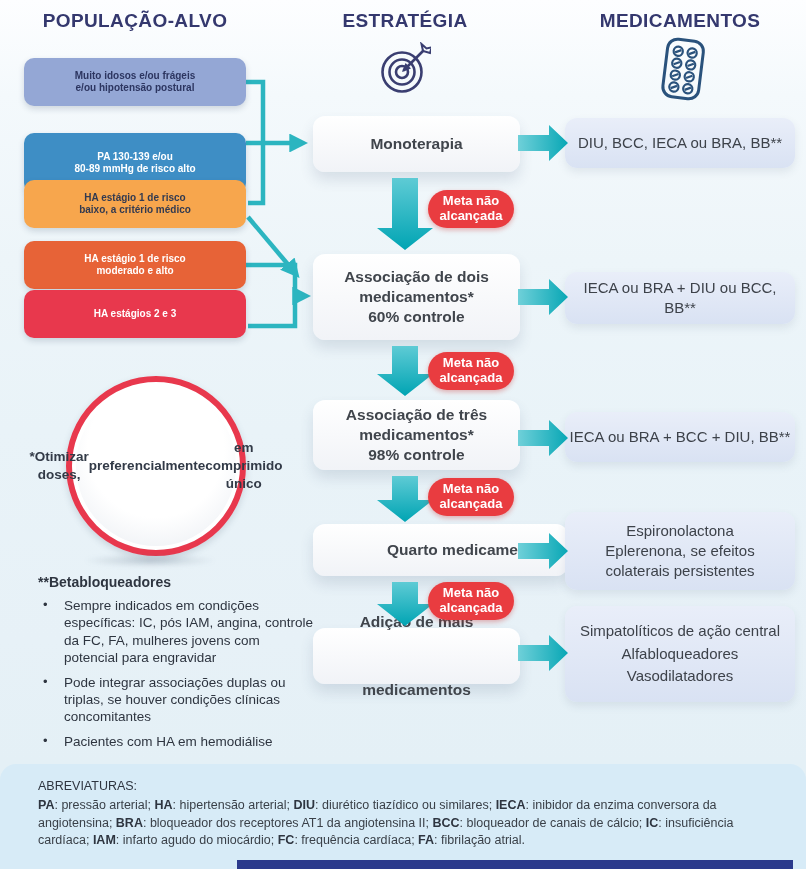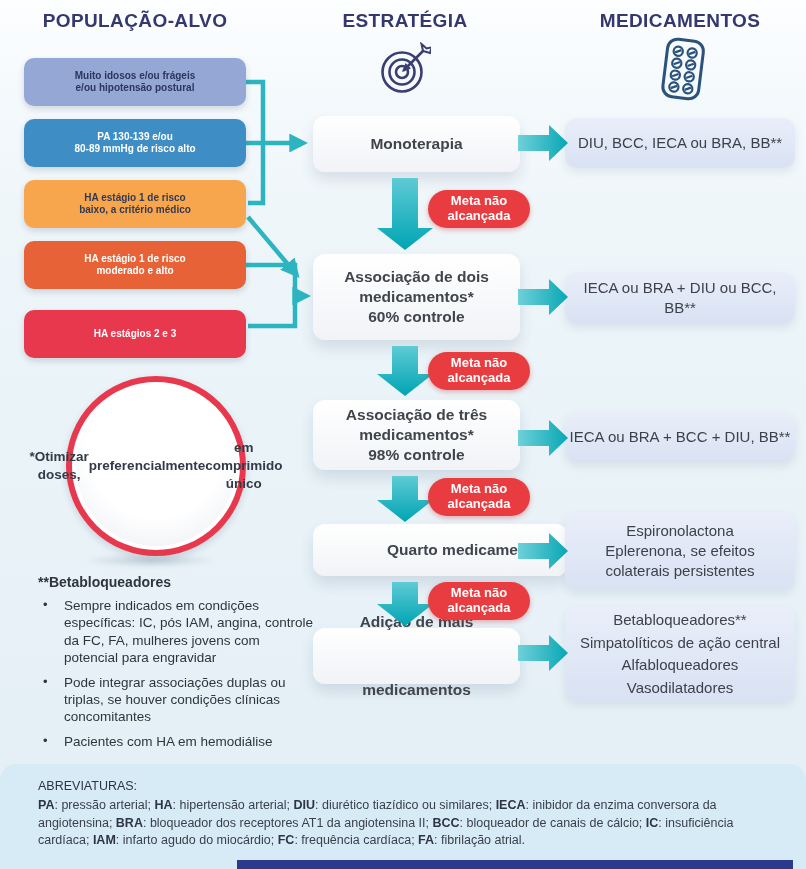--- a/index.html
+++ b/index.html
@@ -11,24 +11,24 @@
   .col-title{position:absolute;top:10px;text-align:center;font-size:19px;font-weight:800;
     color:#34386e;letter-spacing:.4px;}
   .t-pop{left:24px;width:222px;}
   .t-str{left:303px;width:204px;}
   .t-med{left:565px;width:230px;}
 
   .pbox{position:absolute;left:24px;width:222px;border-radius:10px;display:flex;flex-direction:column;
     justify-content:center;align-items:center;text-align:right;font-size:10px;font-weight:700;
     line-height:1.22;box-shadow:0 3px 6px rgba(40,60,90,.18);}
   .pb1{top:58px;height:48px;background:#94a7d5;color:#2c3560;}
-  .pb2{top:119px;height:48px;background:#3e8ec5;color:#ffffff;}
+  .pb2{top:133px;height:60px;background:#3e8ec5;color:#ffffff;}
   .pb3{top:180px;height:48px;background:#f7a64d;color:#323a50;}
   .pb4{top:241px;height:48px;background:#e76337;color:#ffffff;}
-  .pb5{top:310px;height:48px;background:#e8384d;color:#ffffff;}
+  .pb5{top:290px;height:48px;background:#e8384d;color:#ffffff;}
 
   .sbox{position:absolute;left:313px;width:207px;background:linear-gradient(180deg,#ffffff,#f1f3f7);
     border-radius:12px;box-shadow:0 8px 14px rgba(60,80,110,.14);display:flex;flex-direction:column;
     justify-content:center;align-items:center;text-align:center;font-size:15.5px;font-weight:600;
     color:#40454c;line-height:1.3;}
   .sb1{top:116px;height:56px;}
   .sb2{top:254px;height:86px;}
   .sb3{top:400px;height:70px;}
   .sb4{top:524px;height:52px;padding-left:48px;}
   .sb5{top:628px;height:56px;gap:48px;}
@@ -49,21 +49,21 @@
   .d1{top:178px;height:72px;}
   .d2{top:346px;height:50px;}
   .d3{top:476px;height:46px;}
   .d4{top:582px;height:44px;}
 
   .rarr{position:absolute;left:518px;width:50px;height:36px;
     clip-path:polygon(0 10px,31px 10px,31px 0,50px 18px,31px 36px,31px 26px,0 26px);
     background:linear-gradient(90deg,#6fd0d9,#08a7b5);}
   .r1{top:125px;} .r2{top:279px;} .r3{top:420px;} .r4{top:533px;} .r5{top:635px;}
 
-  .badge{position:absolute;left:428px;width:102px;border-radius:20px;background:#e93c40;color:#fff;
+  .badge{position:absolute;left:428px;width:86px;border-radius:20px;background:#e93c40;color:#fff;
     font-size:13px;font-weight:700;text-align:center;line-height:1.15;padding:4px 0;
     box-shadow:0 2px 5px rgba(200,40,40,.35);}
   .g1{top:190px;} .g2{top:352px;} .g3{top:478px;} .g4{top:582px;}
 
   .connectors{position:absolute;left:0;top:0;pointer-events:none;}
 
   .circle-note{position:absolute;left:66px;top:376px;width:168px;height:168px;border-radius:50%;
     border:6px solid #e8384d;box-shadow:inset 0 0 0 4px #ffffff,0 3px 7px rgba(70,90,110,.20);
     background:radial-gradient(circle at 50% 40%,#ffffff 52%,#eef1f5 82%,#e2e7ee 100%);
     display:flex;flex-direction:row;justify-content:center;align-items:center;text-align:center;
@@ -186,21 +186,20 @@
   </div>
   <div class="mbox mb3">
     <div>IECA ou BRA + BCC + DIU, BB**</div>
   </div>
   <div class="mbox mb4">
     <div>Espironolactona</div>
     <div>Eplerenona, se efeitos</div>
     <div>colaterais persistentes</div>
   </div>
   <div class="mbox mb5">
-    <div>Betabloqueadores**</div>
     <div>Simpatolíticos de ação central</div>
     <div>Alfabloqueadores</div>
     <div>Vasodilatadores</div>
   </div>
 
   <div class="darr d1"></div>
   <div class="darr d2"></div>
   <div class="darr d3"></div>
   <div class="darr d4"></div>
 

